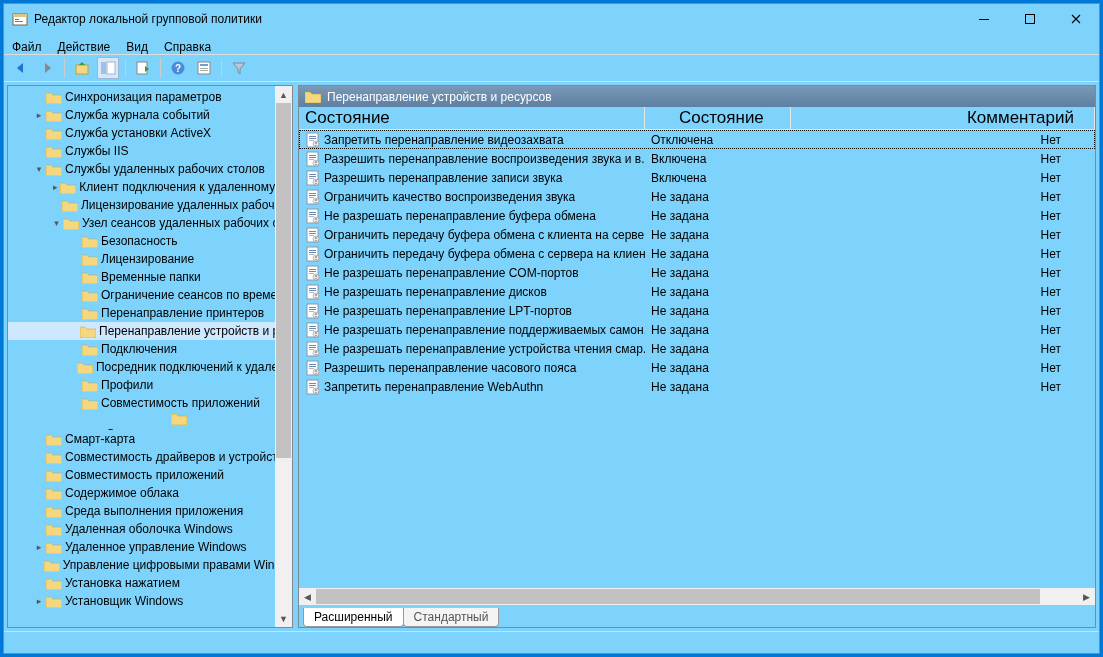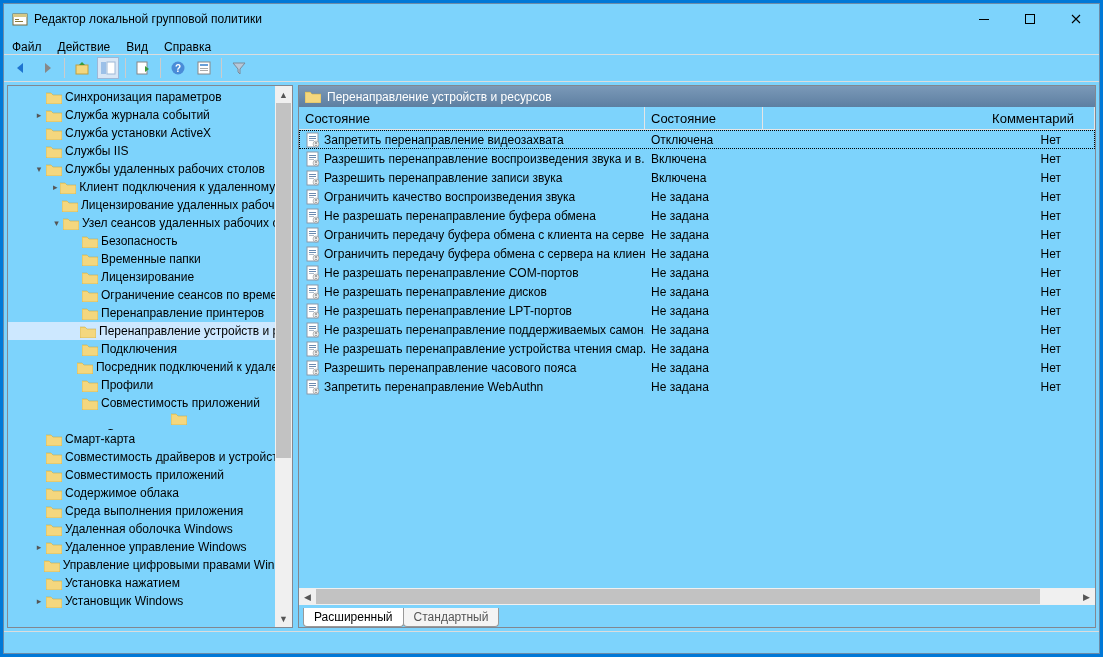--- a/index.html
+++ b/index.html
@@ -29,21 +29,21 @@
   .v-scroll .arrow { height: 17px; display:flex; align-items:center; justify-content:center; font-size:9px; color:#555; background:#f0f0f0; }
   .v-scroll .track { position:absolute; top:17px; bottom:17px; left:0; right:0; }
   .v-scroll .thumb { position:absolute; left:1px; right:1px; background:#c2c2c2; border-radius:0; }
   .splitter { width: 5px; }
   .detail-pane { flex: 1; border: 1px solid #828790; display: flex; flex-direction: column; min-width: 0; }
   .detail-header { height: 21px; background: linear-gradient(#7b99b8,#5d7fa1); color: #fff; display: flex; align-items: center; padding: 0 6px; font-size: 12px; }
   .detail-header .fh-icon { width:16px; height:13px; margin-right:6px; }
   .detail-body { flex: 1; display: flex; min-height: 0; }
   .desc-col { width: 210px; padding: 10px 10px 0 8px; font-size: 12px; color: #000; line-height: 1.4; }
   .list-col { flex: 1; display: flex; flex-direction: column; min-width: 0; position: relative; }
-  .list-header { height: 23px; display: flex; align-items: center; border-bottom: 1px solid #e5e5e5; font-size: 13px; color: #000; }
+  .list-header { height: 23px; display: flex; align-items: center; border-bottom: 1px solid #e5e5e5; font-size: 17px; color: #000; gap: 28px; }
   .col-h { padding: 0 6px; height: 100%; display:flex; align-items:center; border-right: 1px solid #e5e5e5; }
   .list-rows { flex: 1; overflow: hidden; }
   .list-row { height: 19px; display: flex; align-items: center; font-size: 12px; }
   .list-row.focused { outline: 1px dotted #000; outline-offset: -1px; }
   .cell { padding: 0 6px; overflow: hidden; white-space: nowrap; display:flex; align-items:center; }
   .cell.name { flex: 0 0 346px; }
   .cell.state { flex: 0 0 118px; }
   .cell.comment { flex: 1; text-align: right; justify-content: flex-end; padding-right: 34px; }
   .policy-icon { width: 16px; height: 16px; margin-right: 3px; flex-shrink:0; }
   .h-scroll { height: 17px; background:#f0f0f0; display:flex; align-items:center; }
@@ -248,31 +248,31 @@
               <span class="tree-label">Безопасность</span>
             </div>
             <div class="tree-row" style="padding-left: 60px;">
               <span class="expander"></span>
               <span class="folder-icon">
                 <svg width="16" height="13">
                   <path d="M0 2 L5 2 L7 4 L16 4 L16 13 L0 13 Z" fill="#f4d77e" stroke="#c0a040" stroke-width="0.5"></path>
                   <path d="M0 2 L5 2 L6 3 L0 3 Z" fill="#e8c860"></path>
                 </svg>
               </span>
+              <span class="tree-label">Лицензирование</span>
+            </div>
+            <div class="tree-row" style="padding-left: 60px;">
+              <span class="expander"></span>
+              <span class="folder-icon">
+                <svg width="16" height="13">
+                  <path d="M0 2 L5 2 L7 4 L16 4 L16 13 L0 13 Z" fill="#f4d77e" stroke="#c0a040" stroke-width="0.5"></path>
+                  <path d="M0 2 L5 2 L6 3 L0 3 Z" fill="#e8c860"></path>
+                </svg>
+              </span>
               <span class="tree-label">Временные папки</span>
-            </div>
-            <div class="tree-row" style="padding-left: 60px;">
-              <span class="expander"></span>
-              <span class="folder-icon">
-                <svg width="16" height="13">
-                  <path d="M0 2 L5 2 L7 4 L16 4 L16 13 L0 13 Z" fill="#f4d77e" stroke="#c0a040" stroke-width="0.5"></path>
-                  <path d="M0 2 L5 2 L6 3 L0 3 Z" fill="#e8c860"></path>
-                </svg>
-              </span>
-              <span class="tree-label">Лицензирование</span>
             </div>
             <div class="tree-row" style="padding-left: 60px;">
               <span class="expander"></span>
               <span class="folder-icon">
                 <svg width="16" height="13">
                   <path d="M0 2 L5 2 L7 4 L16 4 L16 13 L0 13 Z" fill="#f4d77e" stroke="#c0a040" stroke-width="0.5"></path>
                   <path d="M0 2 L5 2 L6 3 L0 3 Z" fill="#e8c860"></path>
                 </svg>
               </span>
               <span class="tree-label">Ограничение сеансов по времени</span>

